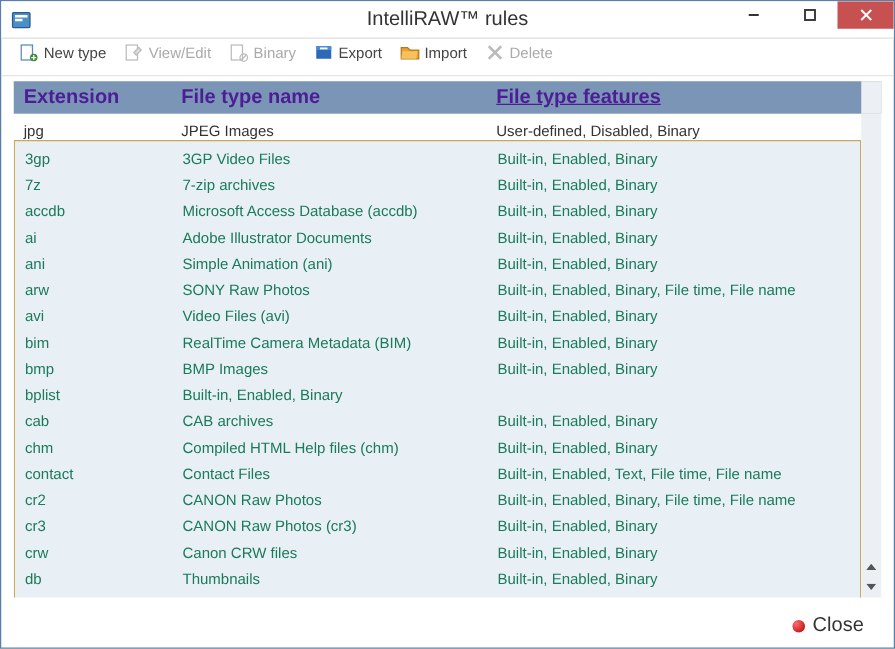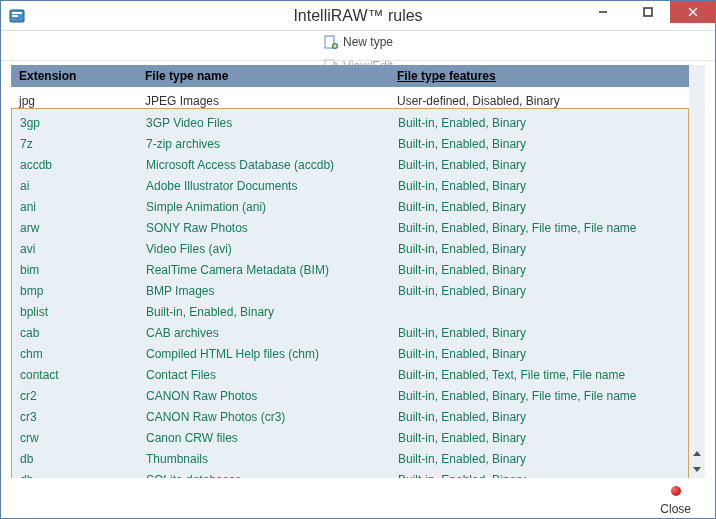--- a/index.html
+++ b/index.html
@@ -45,25 +45,24 @@
     height: 22px;
     display: flex;
     align-items: center;
     justify-content: center;
     cursor: pointer;
   }
   .win-btn.close { background: #c75050; color: #fff; }
   .toolbar {
     height: 30px;
     display: flex;
-    align-items: center;
+    align-items: flex-start;
     padding: 0 8px;
     gap: 2px;
     border-bottom: 1px solid #e5e5e5;
-    flex-direction: column;
   }
   .toolbtn {
     display: flex;
     align-items: center;
     gap: 4px;
     padding: 3px 6px;
     color: #444;
     cursor: pointer;
     font-size: 12px;
   }
@@ -72,23 +71,23 @@
   .table-wrap {
     flex: 1;
     margin: 4px 10px 6px 10px;
     display: flex;
     flex-direction: column;
     min-height: 0;
   }
   .table-header {
     display: flex;
     background: #7a95b6;
-    color: #000000;
+    color: #4c1d95;
     font-weight: 600;
-    font-size: 12px;
+    font-size: 16px;
   }
   .th, .td {
     padding: 4px 8px;
     overflow: hidden;
     white-space: nowrap;
     text-overflow: ellipsis;
   }
   .col-ext { width: 126px; flex-shrink: 0; }
   .col-name { width: 252px; flex-shrink: 0; }
   .col-feat { flex: 1; }
@@ -146,22 +145,21 @@
     padding: 0 16px;
     gap: 8px;
   }
   .close-btn {
     display: flex;
     align-items: center;
     gap: 6px;
     padding: 4px 8px;
     cursor: pointer;
     color: #333;
-    font-size: 12px;
-    flex-direction: column;
+    font-size: 16px;
   }
   .red-dot {
     width: 10px; height: 10px;
     border-radius: 50%;
     background: radial-gradient(circle at 30% 30%, #ff6b6b, #b00000);
   }
 </style>
 </head>
 <body>
 

